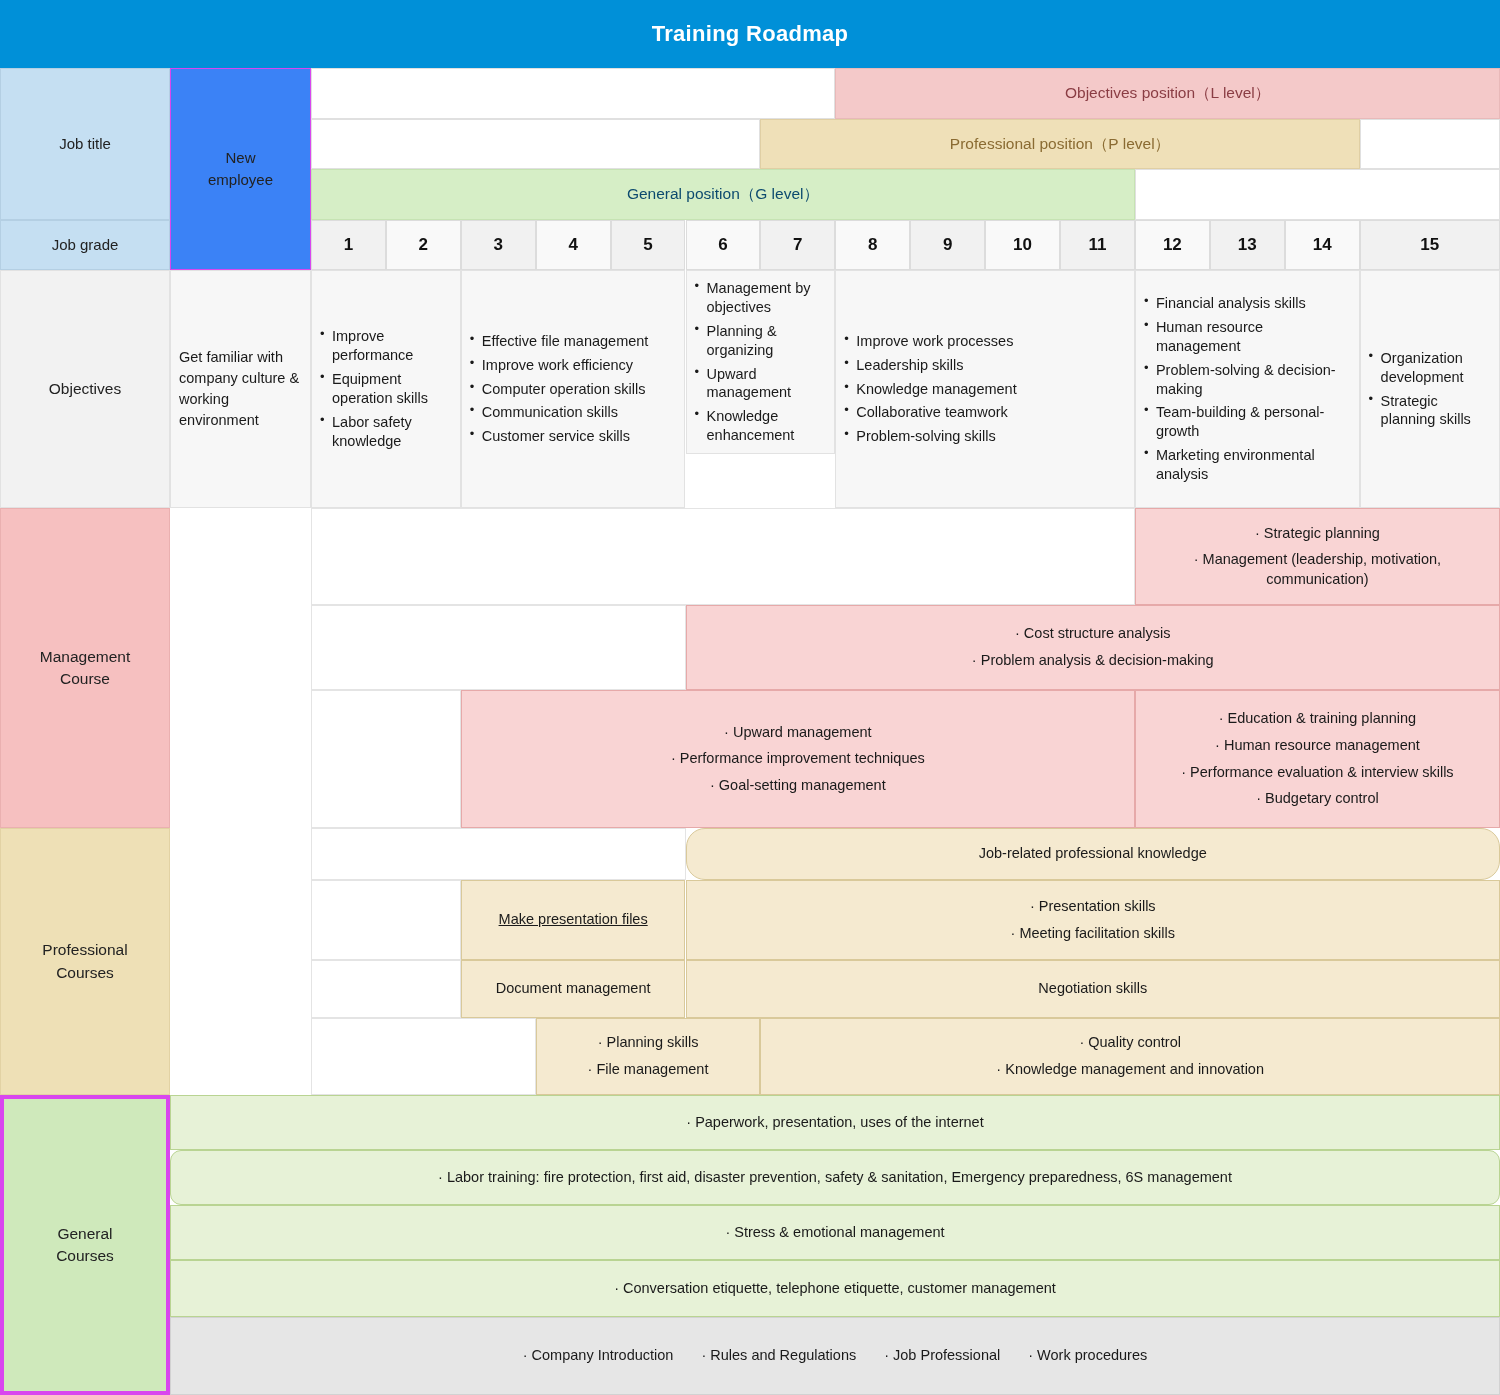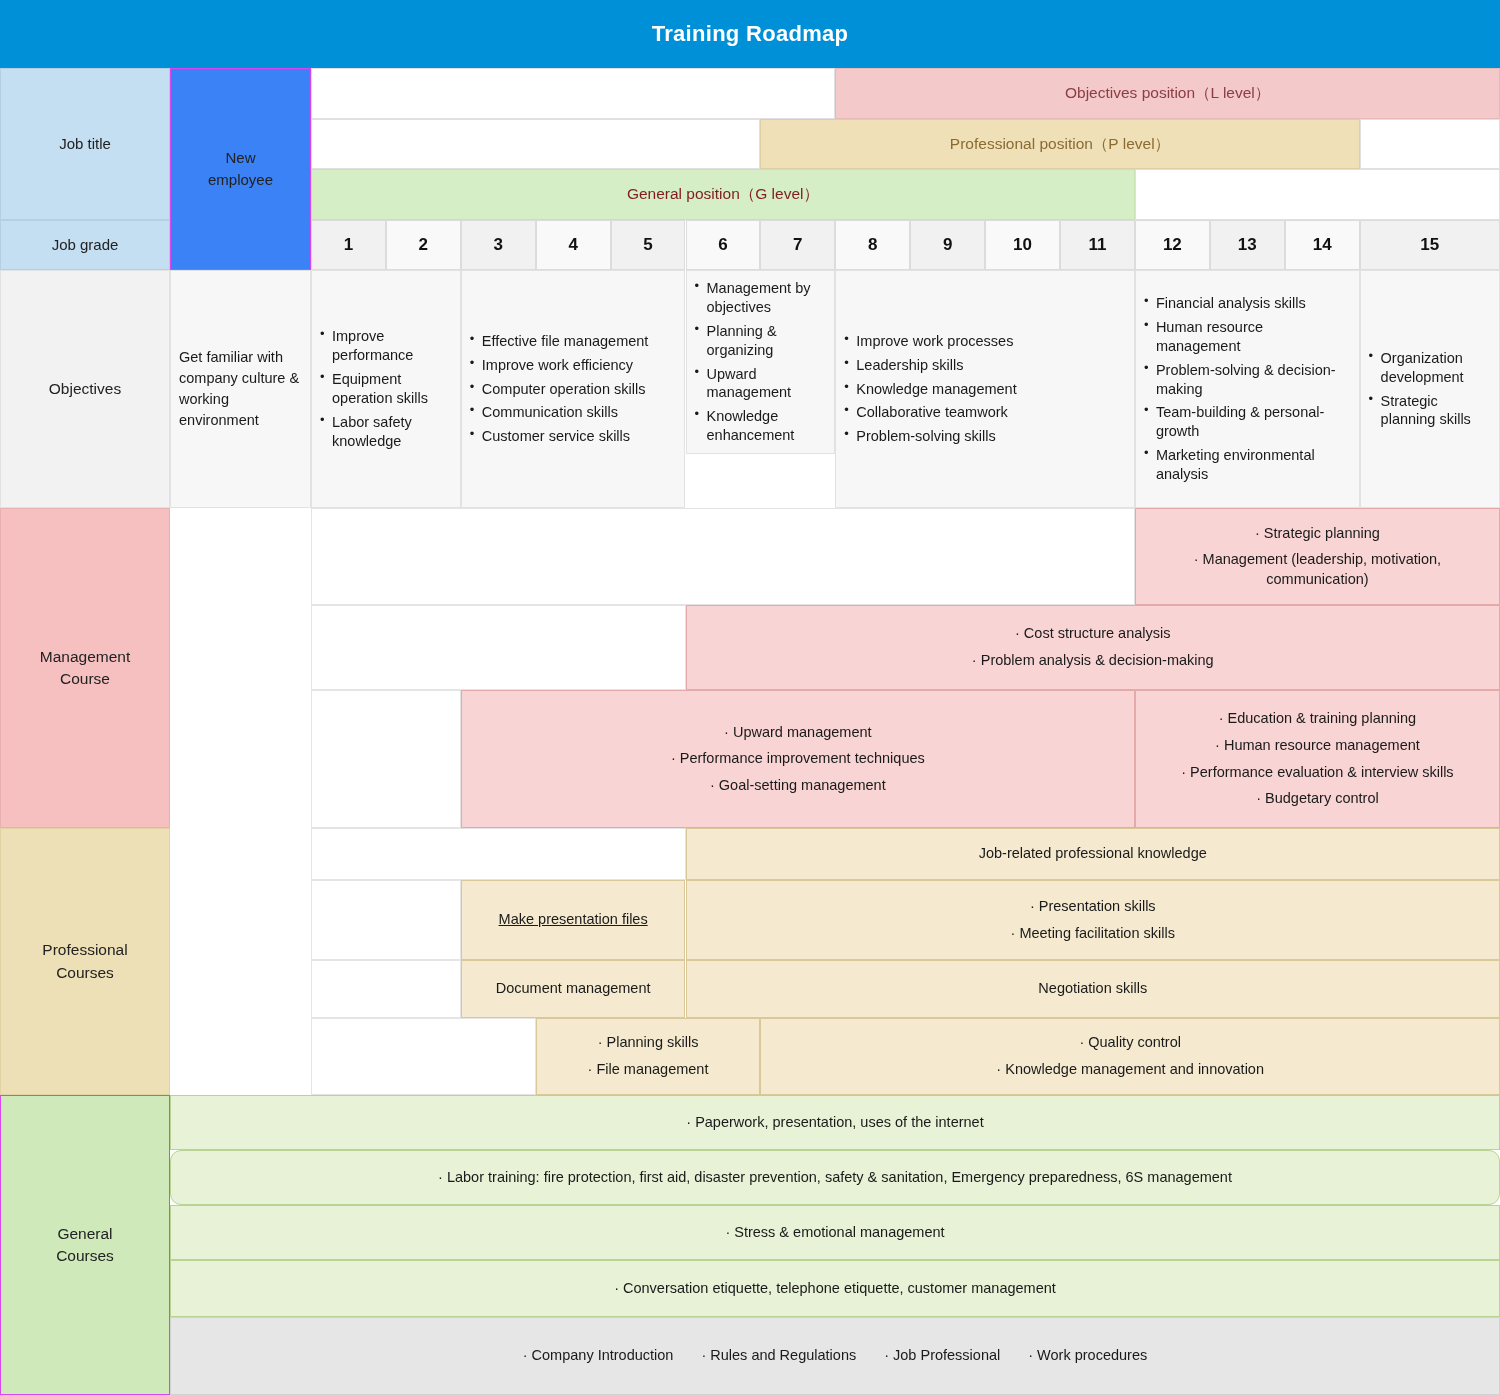--- a/index.html
+++ b/index.html
@@ -29,32 +29,32 @@
     line-height: 1.45;
     padding: 4px 8px;
   }
 
   
   .hdr-label { background: #c5dff2; border: 1px solid #b4cfe3; font-size: 15px; color: #222; }
   .newemp    { background: #3b82f6; border: 1px solid #d946ef; font-size: 15px; color: #222; }
 
   .band-sup  { background: #f4c9c9; border: 1px solid #e8b9b9; color: #8a3d44; font-size: 15.5px; }
   .band-pro  { background: #efe0b8; border: 1px solid #e0cfa4; color: #8a6b32; font-size: 15.5px; }
-  .band-gen  { background: #d6eec6; border: 1px solid #c6e3b3; color: #7f1d1d; font-size: 15.5px; }
+  .band-gen  { background: #d6eec6; border: 1px solid #c6e3b3; color: #0c4a6e; font-size: 15.5px; }
   .band-empty{ background: #ffffff; border: 1px solid #e0e0e0; }
 
   .grade { background: #f1f1f1; border: 1px solid #dcdcdc; font-size: 17px; font-weight: bold; color: #111; }
   .grade.alt { background: #f9f9f9; }
 
   
   .sec-label { font-size: 15.5px; color: #222; }
   .sec-obj   { background: #f2f2f2; border: 1px solid #e2e2e2; }
   .sec-mgmt  { background: #f6c0c0; border: 1px solid #eab0b0; }
   .sec-prof  { background: #eee0b6; border: 1px solid #e2d2a4; }
-  .sec-gen   { background: #cfe9bb; border: 1px solid #d946ef; }
+  .sec-gen   { background: #cfe9bb; border: 4px solid #d946ef; }
 
   
   .obj-cell { background: #f7f7f7; border: 1px solid #e2e2e2; align-items: center; justify-content: flex-start; }
   .obj-cell ul { list-style: none; width: 100%; }
   .obj-cell li {
     position: relative; padding-left: 12px; margin: 5px 0;
     font-size: 14.5px; line-height: 1.3; text-align: left; color: #1a1a1a;
   }
   .obj-cell li:before {
     content: "\2022"; position: absolute; left: 0; top: -1px; font-size: 13px;
@@ -192,21 +192,21 @@
       </div>
       <div class="cell c-mgmt" style="left: 1134.9px; top: 690px; width: 365.1px; height: 138px;">
         <div class="lines">
           <div class="ln">· Education &amp; training planning</div>
           <div class="ln">· Human resource management</div>
           <div class="ln">· Performance evaluation &amp; interview skills</div>
           <div class="ln">· Budgetary control</div>
         </div>
       </div>
       <div class="cell c-blank" style="left: 311px; top: 828px; width: 374.5px; height: 52px;"></div>
-      <div class="cell c-prof" style="left: 685.5px; top: 828px; width: 814.5px; height: 52px;">
+      <div class="cell c-prof" style="left: 685.5px; top: 828px; width: 814.5px; height: 52px; border-radius: 19px;">
         <div class="lines">
           <div class="ln">Job-related professional knowledge</div>
         </div>
       </div>
       <div class="cell c-blank" style="left: 311px; top: 880px; width: 149.8px; height: 80px;"></div>
       <div class="cell c-prof" style="left: 460.8px; top: 880px; width: 224.7px; height: 80px; text-decoration: underline;">
         <div class="lines">
           <div class="ln">Make presentation files</div>
         </div>
       </div>

